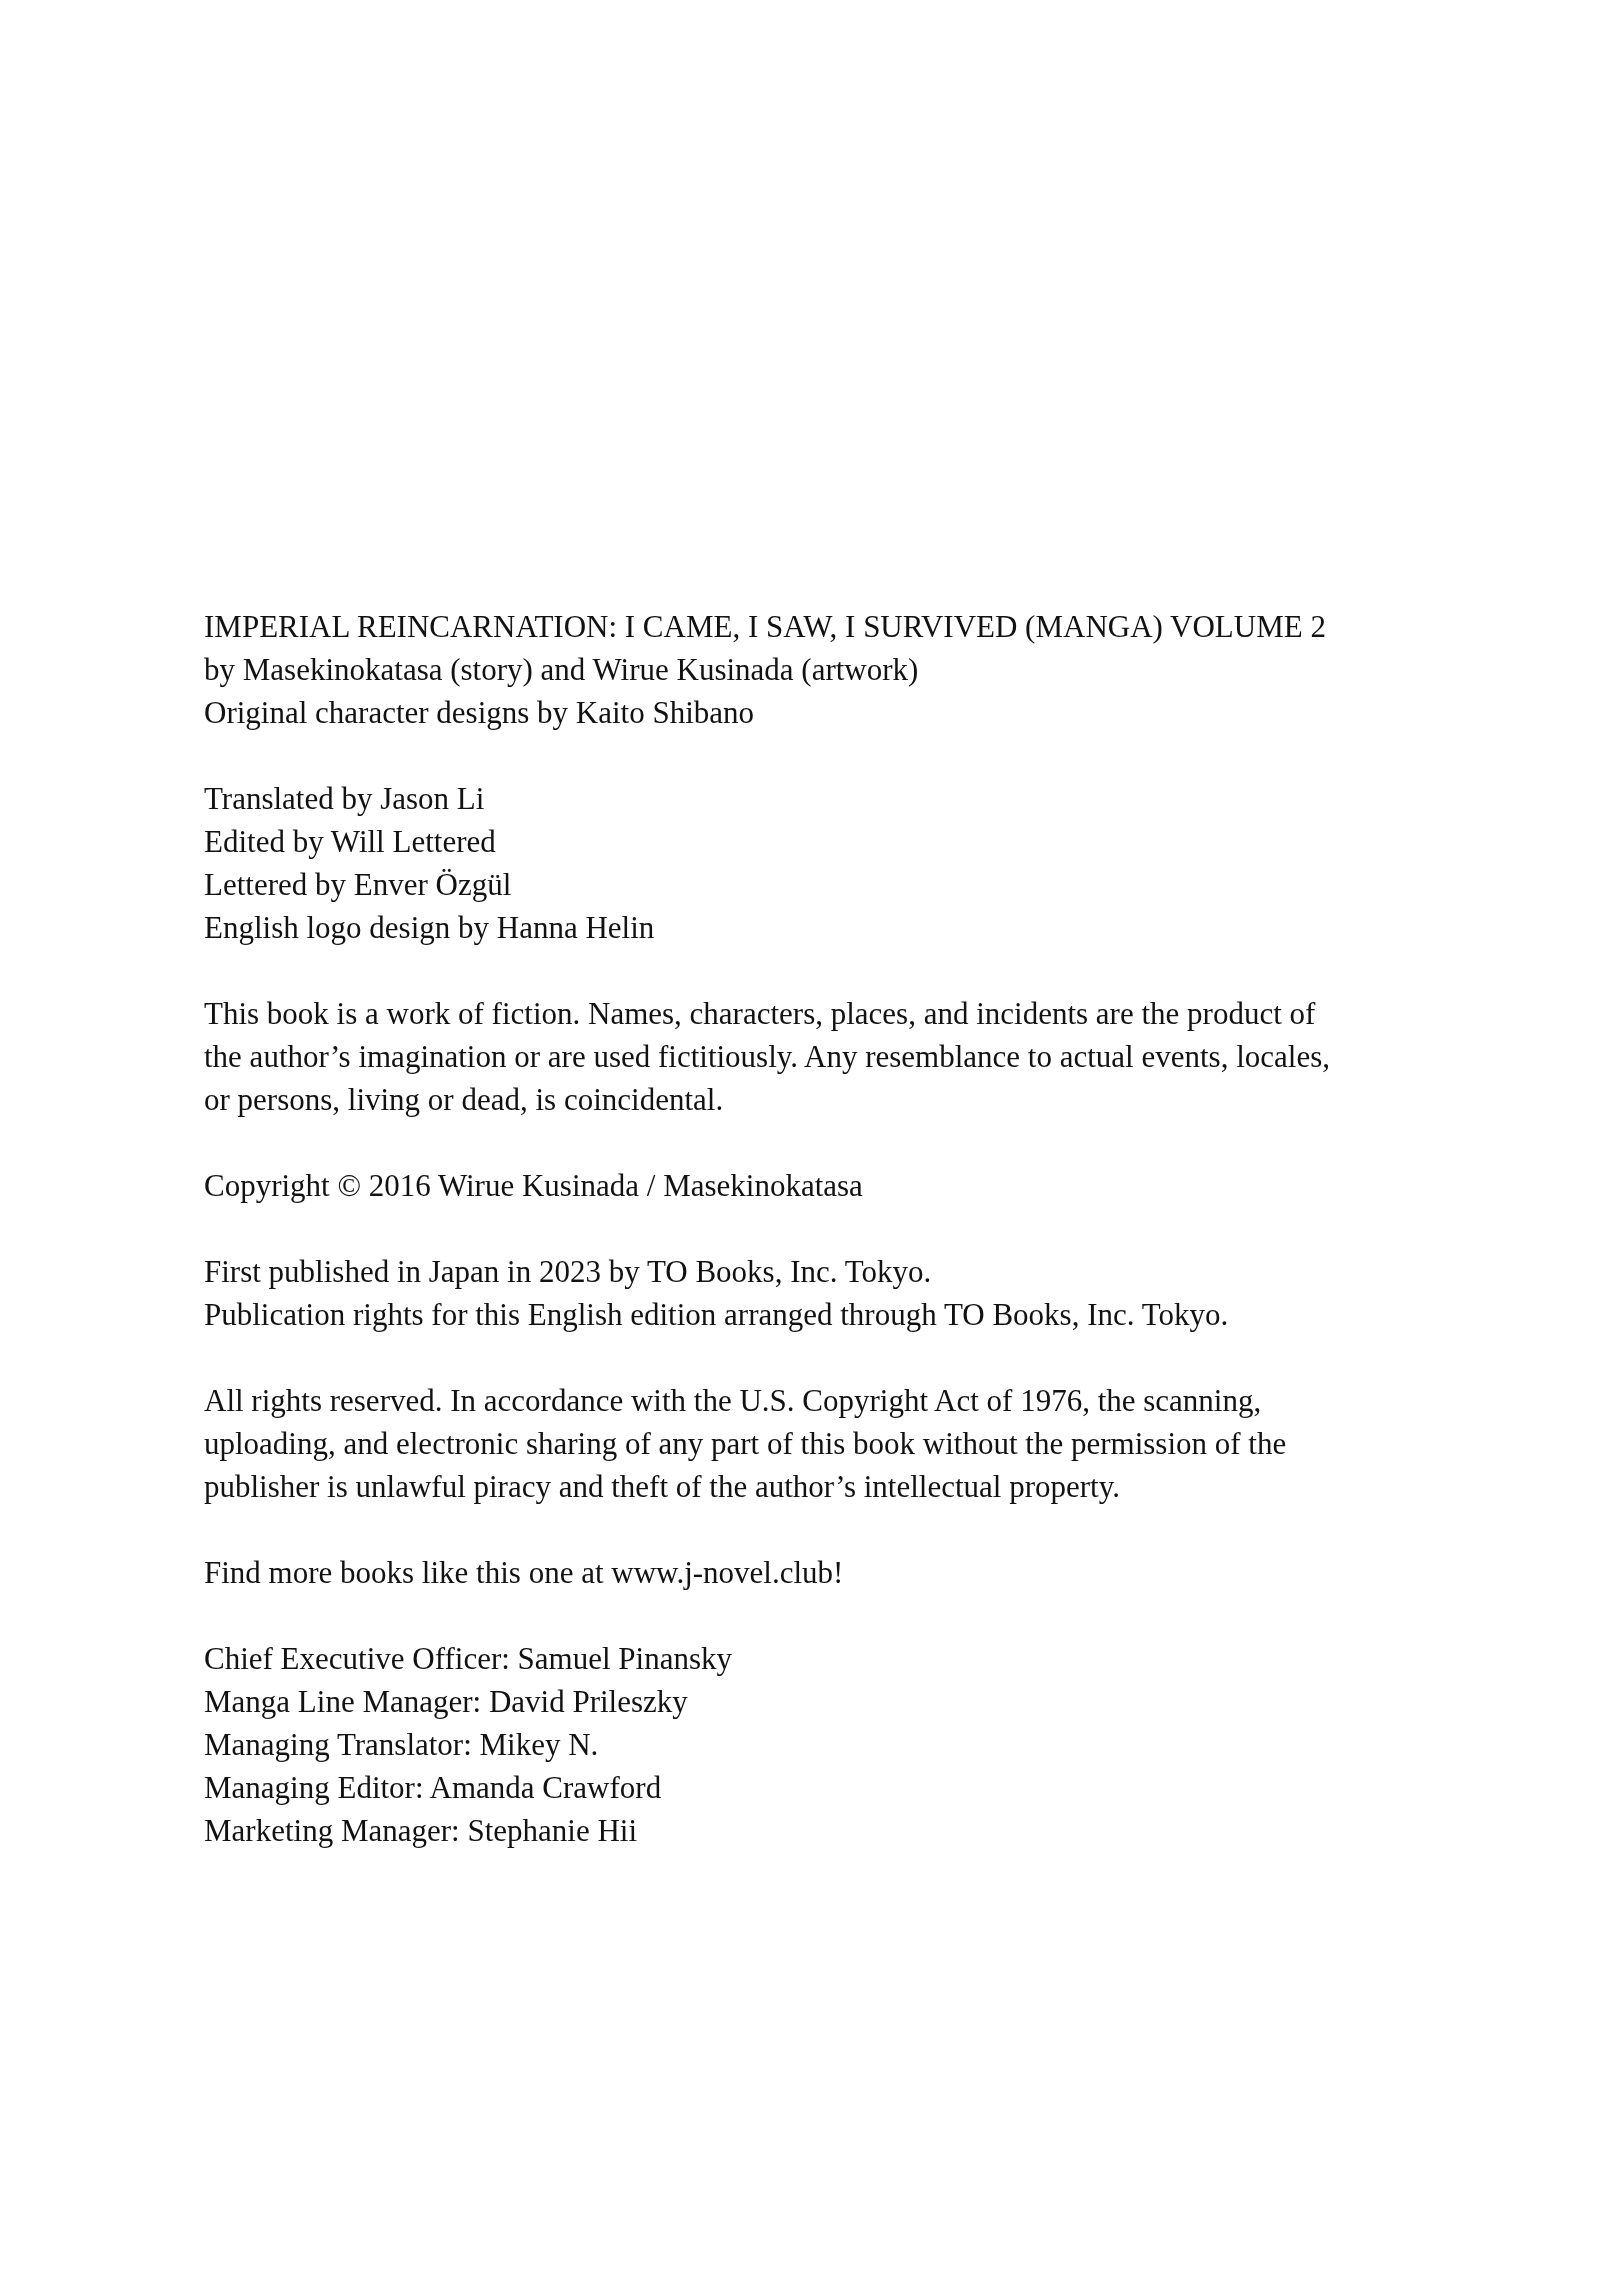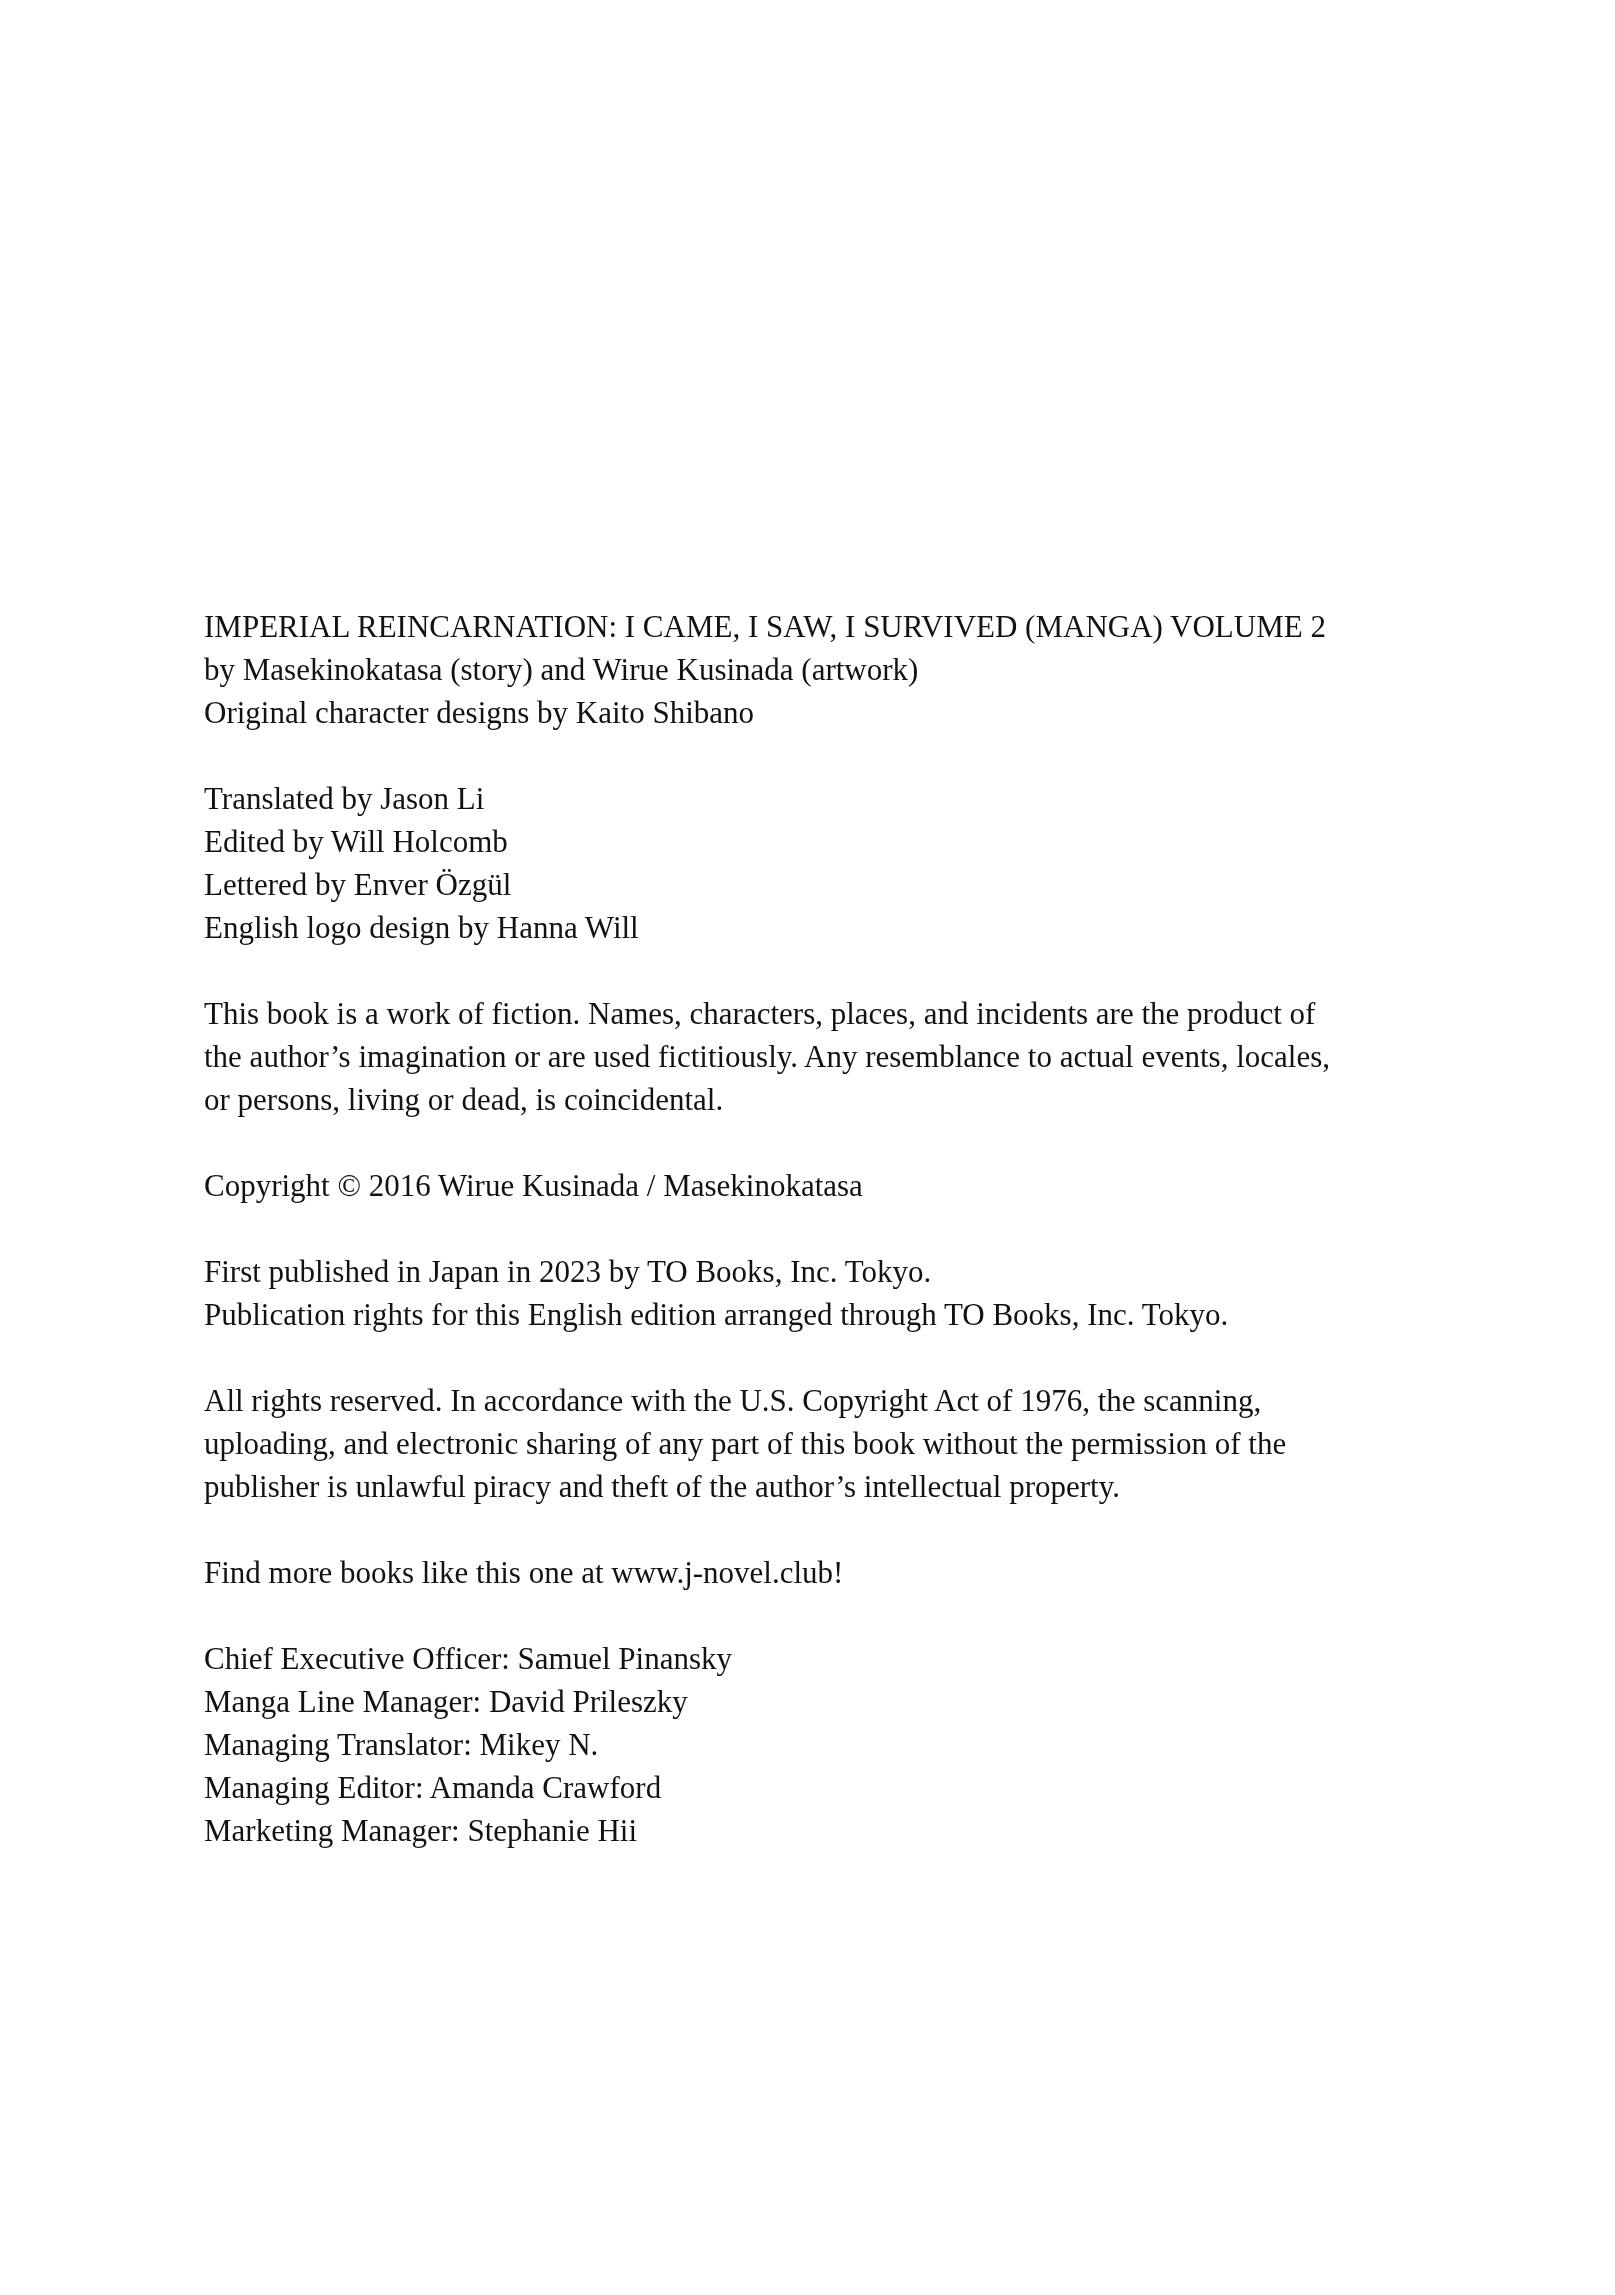--- a/index.html
+++ b/index.html
@@ -41,23 +41,23 @@
   <div class="text-block">
 
     <div class="block">
       <div class="line">IMPERIAL REINCARNATION: I CAME, I SAW, I SURVIVED (MANGA) VOLUME 2</div>
       <div class="line">by Masekinokatasa (story) and Wirue Kusinada (artwork)</div>
       <div class="line">Original character designs by Kaito Shibano</div>
     </div>
 
     <div class="block">
       <div class="line">Translated by Jason Li</div>
-      <div class="line">Edited by Will Holcomb</div>
+      <div class="line">Edited by Will Lettered</div>
       <div class="line">Lettered by Enver Özgül</div>
-      <div class="line">English logo design by Hanna Will</div>
+      <div class="line">English logo design by Hanna Helin</div>
     </div>
 
     <div class="block">
       <div class="line">This book is a work of fiction. Names, characters, places, and incidents are the product of</div>
       <div class="line">the author’s imagination or are used fictitiously. Any resemblance to actual events, locales,</div>
       <div class="line">or persons, living or dead, is coincidental.</div>
     </div>
 
     <div class="block">
       <div class="line">Copyright © 2016 Wirue Kusinada / Masekinokatasa</div>

